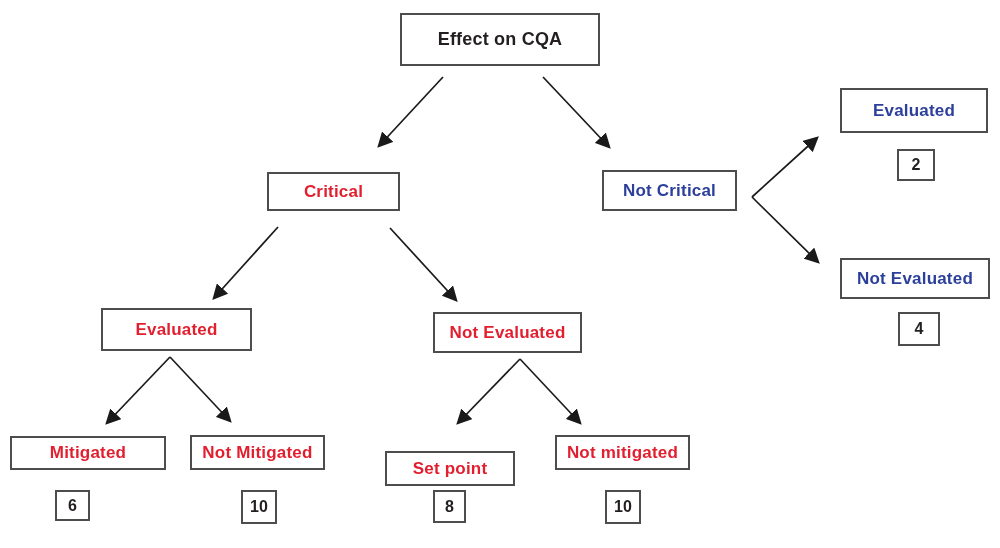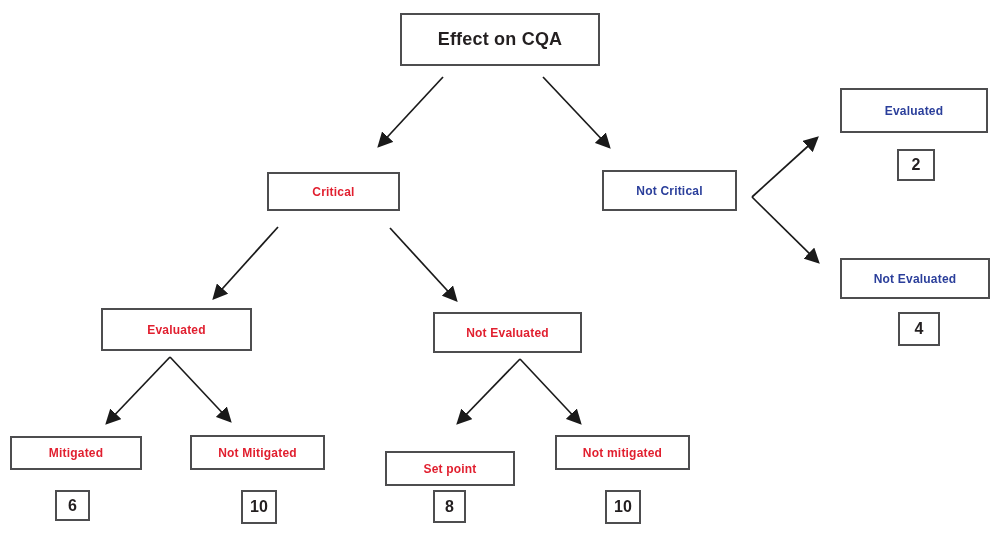--- a/index.html
+++ b/index.html
@@ -26,21 +26,21 @@
   }
   .node {
     position: absolute;
     box-sizing: border-box;
     background: #ffffff;
     border: 2px solid #4d4d4f;
     display: flex;
     align-items: center;
     justify-content: center;
     font-weight: bold;
-    font-size: 12px;
+    font-size: 17px;
     letter-spacing: 0.2px;
     white-space: nowrap;
   }
   .node.black { color: #231f20; font-size: 18px; }
   .node.red   { color: #e11f2f; }
   .node.blue  { color: #2b3f9b; }
   .count {
     position: absolute;
     box-sizing: border-box;
     background: #ffffff;
@@ -83,21 +83,21 @@
 
   <div class="node blue" style="left:840px; top:88px; width:148px; height:45px;">Evaluated</div>
   <div class="count" style="left:897px; top:149px; width:38px; height:32px;">2</div>
 
   <div class="node blue" style="left:840px; top:258px; width:150px; height:41px;">Not Evaluated</div>
   <div class="count" style="left:898px; top:312px; width:42px; height:34px;">4</div>
 
   <div class="node red" style="left:101px; top:308px; width:151px; height:43px;">Evaluated</div>
   <div class="node red" style="left:433px; top:312px; width:149px; height:41px;">Not Evaluated</div>
 
-  <div class="node red" style="left:10px; top:436px; width:132px; height:34px;">Mitigated</div>
+  <div class="node red" style="left:10px; top:436px; width:156px; height:34px;">Mitigated</div>
   <div class="count" style="left:55px; top:490px; width:35px; height:31px;">6</div>
 
   <div class="node red" style="left:190px; top:435px; width:135px; height:35px;">Not Mitigated</div>
   <div class="count" style="left:241px; top:490px; width:36px; height:34px;">10</div>
 
   <div class="node red" style="left:385px; top:435px; width:130px; height:35px;margin-top:16px;">Set point</div>
   <div class="count" style="left:433px; top:490px; width:33px; height:33px;">8</div>
 
   <div class="node red" style="left:555px; top:435px; width:135px; height:35px;">Not mitigated</div>
   <div class="count" style="left:605px; top:490px; width:36px; height:34px;">10</div>

